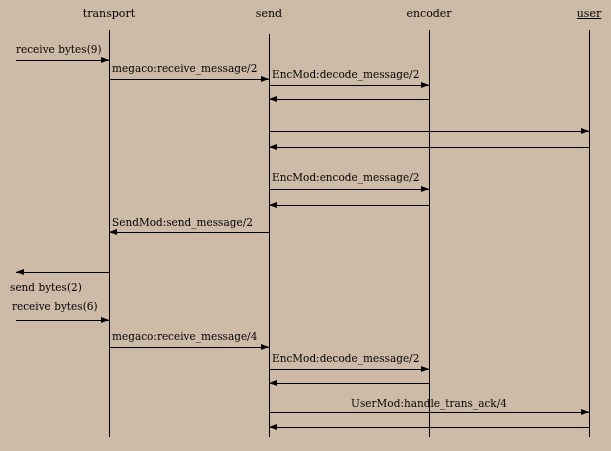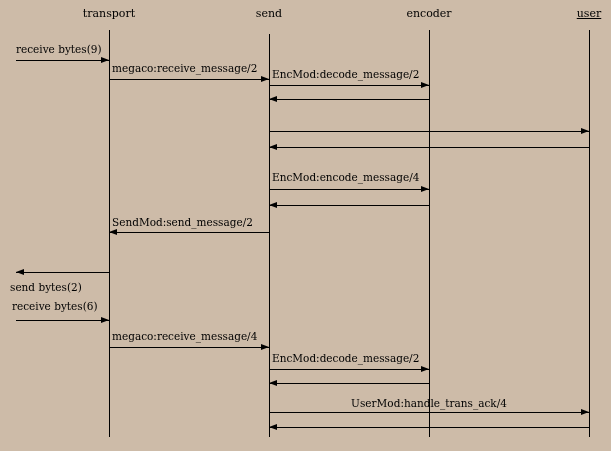--- a/index.html
+++ b/index.html
@@ -84,21 +84,21 @@
     <div class="arrow-head right" style="top: 82px; left: 421px;"></div>
     <div class="msg-label" style="left: 272px; top: 69px;">EncMod:decode_message/2</div>
     <div class="msg-line" style="left: 269px; top: 99px; width: 160px;"></div>
     <div class="arrow-head left" style="top: 96px; left: 269px;"></div>
     <div class="msg-line" style="left: 269px; top: 131px; width: 320px;"></div>
     <div class="arrow-head right" style="top: 128px; left: 581px;"></div>
     <div class="msg-line" style="left: 269px; top: 147px; width: 320px;"></div>
     <div class="arrow-head left" style="top: 144px; left: 269px;"></div>
     <div class="msg-line" style="left: 269px; top: 189px; width: 160px;"></div>
     <div class="arrow-head right" style="top: 186px; left: 421px;"></div>
-    <div class="msg-label" style="left: 272px; top: 172px;">EncMod:encode_message/4</div>
+    <div class="msg-label" style="left: 272px; top: 172px;">EncMod:encode_message/2</div>
     <div class="msg-line" style="left: 269px; top: 205px; width: 160px;"></div>
     <div class="arrow-head left" style="top: 202px; left: 269px;"></div>
     <div class="msg-line" style="left: 109px; top: 232px; width: 160px;"></div>
     <div class="arrow-head left" style="top: 229px; left: 109px;"></div>
     <div class="msg-label" style="left: 112px; top: 217px;">SendMod:send_message/2</div>
     <div class="msg-line" style="left: 16px; top: 272px; width: 93px;"></div>
     <div class="arrow-head left" style="top: 269px; left: 16px;"></div>
     <div class="msg-label" style="left: 10px; top: 254px; margin-top: 28px;">send bytes(2)</div>
     <div class="msg-line" style="left: 16px; top: 320px; width: 93px;"></div>
     <div class="arrow-head right" style="top: 317px; left: 101px;"></div>

